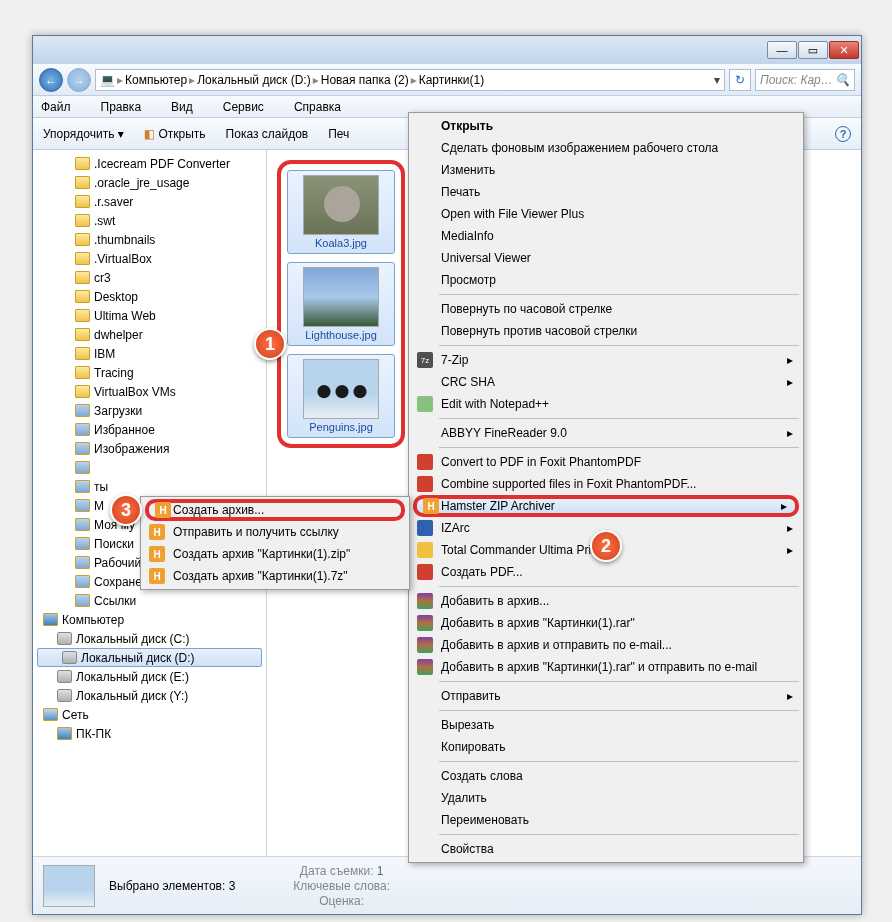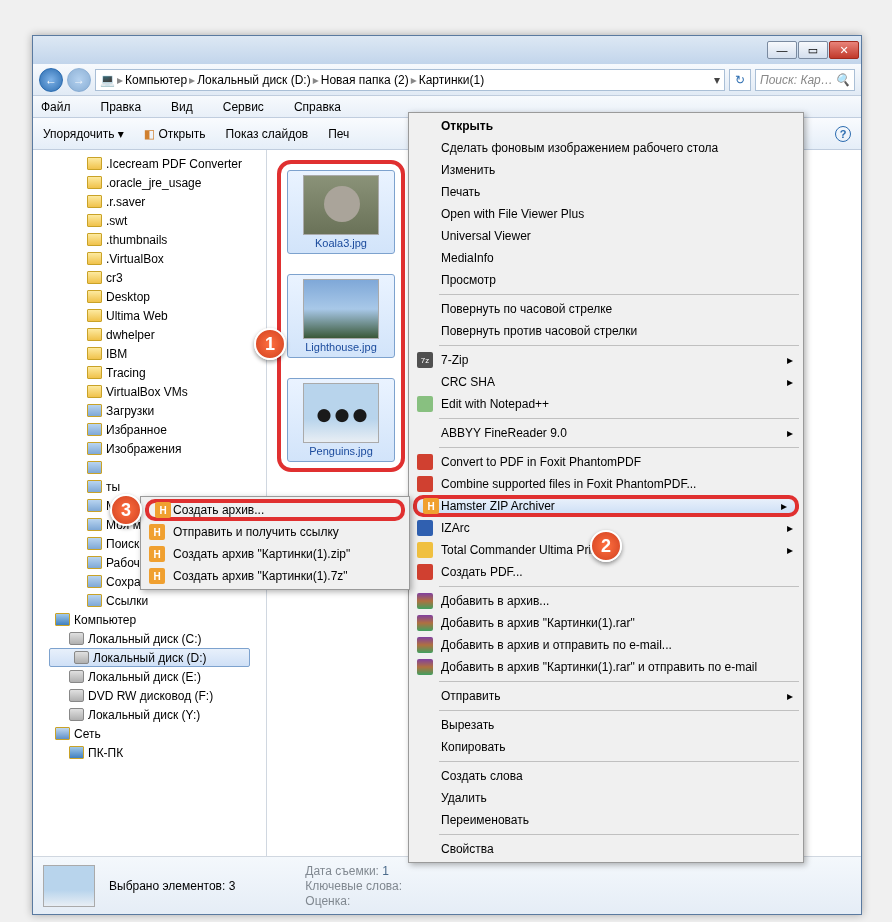--- a/index.html
+++ b/index.html
@@ -17,33 +17,33 @@
 .crumb { display:flex;align-items:center;gap:2px; color:#000;}
 .crumb .sep{color:#888;}
 .refreshbox{width:22px;height:22px;border:1px solid #aabfd6;background:#fff;display:flex;align-items:center;justify-content:center;color:#2b6cb0;}
 .searchbox{width:100px;height:22px;border:1px solid #aabfd6;background:#fff;display:flex;align-items:center;padding:0 4px;color:#888;font-style:italic;}
 
 .menubar { height:22px; background:linear-gradient(#f7fafd,#e8eff8); display:flex;align-items:center; padding:0 8px; gap:30px; border-bottom:1px solid #c0cdde;}
 .toolbar { height:32px; background:linear-gradient(#f9fbfe,#e5eef8); display:flex;align-items:center; padding:0 10px; gap:20px; border-bottom:1px solid #c0cdde; position:relative;}
 .toolbar .help{position:absolute; right:10px;color:#2b6cb0;font-weight:bold;border:1px solid #2b6cb0;border-radius:50%;width:16px;height:16px;display:flex;align-items:center;justify-content:center;font-size:11px;}
 
 .body { display:flex; height: calc(100% - 28px - 32px - 22px - 32px - 58px); }
-.sidebar { width: 234px; border-right:1px solid #d0d7e0; overflow:hidden; padding:4px 12px; background:#fff;}
+.sidebar { width: 234px; border-right:1px solid #d0d7e0; overflow:hidden; padding:4px 0; background:#fff;}
 .tree-item{display:flex;align-items:center;gap:4px;height:19px;padding-left:42px;}
 .tree-item.sel{background:linear-gradient(#e8f0fb,#cfe0f6);border:1px solid #7da2ce;border-radius:2px;margin:0 4px;padding-left:38px;}
 .tree-item.l1{padding-left:24px;}
 .tree-item.l0{padding-left:10px;}
 .ficon{width:15px;height:13px;background:linear-gradient(#fdeaa0,#f0c24b);border:1px solid #c9a227;border-radius:1px;flex-shrink:0;}
 .ficon.sp{background:linear-gradient(#b8d4f0,#7fa8d6);}
 .ficon.disk{background:linear-gradient(#e0e0e0,#b0b0b0);border-color:#888;border-radius:2px;}
 .ficon.comp{background:linear-gradient(#a0c8e8,#4080c0);}
 .ficon.net{background:linear-gradient(#c0d8f0,#6090c8);}
 
 .content { flex:1; position:relative; background:#fff;}
-.thumbs { position:absolute; left:10px; top:10px; width:128px; border:4px solid #e03030; border-radius:14px; padding:6px; display:flex;flex-direction:column;gap:20px;}
+.thumbs { position:absolute; left:10px; top:10px; width:128px; border:4px solid #e03030; border-radius:14px; padding:6px; display:flex;flex-direction:column;gap:8px;}
 .thumb { display:flex;flex-direction:column;align-items:center; background:linear-gradient(#eaf3ff,#d2e4fa); border:1px solid #7da2ce; border-radius:3px; padding:4px;}
 .thumb .img{width:76px;height:60px;background:#888;border:1px solid #aaa;}
 .thumb .img.koala{background:linear-gradient(#8a9278,#6a7258);position:relative;}
 .thumb .img.koala::after{content:"";position:absolute;left:20px;top:10px;width:36px;height:36px;background:#aaa49a;border-radius:50%;}
 .thumb .img.light{background:linear-gradient(#7fa8d8 0%,#a8c8e8 50%,#3a5838 100%);}
 .thumb .img.peng{background:linear-gradient(#b8d4ec 0%,#b8d4ec 60%,#e8eef4 100%);position:relative;}
 .thumb .img.peng::after{content:"";position:absolute;left:8px;top:14px;width:60px;height:44px;background:radial-gradient(circle at 20% 40%, #1a1a1a 0,#1a1a1a 6px,transparent 7px),radial-gradient(circle at 50% 40%, #1a1a1a 0,#1a1a1a 6px,transparent 7px),radial-gradient(circle at 80% 40%, #1a1a1a 0,#1a1a1a 6px,transparent 7px);}
 .thumb .cap{color:#1a4a9c;font-size:11px;margin-top:2px;}
 
 .statusbar{height:58px;border-top:1px solid #d0d7e0;background:linear-gradient(#f4f8fc,#e5edf6);display:flex;align-items:center;padding:4px 10px;gap:14px;}
@@ -241,24 +241,20 @@
         <div class="tree-item sel l1">
           <span class="ficon disk"></span>
           <span>Локальный диск (D:)</span>
         </div>
         <div class="tree-item l1">
           <span class="ficon disk"></span>
           <span>Локальный диск (E:)</span>
         </div>
         <div class="tree-item l1">
           <span class="ficon disk"></span>
-          <span>DVD RW дисковод (F:)</span>
-        </div>
-        <div class="tree-item l1">
-          <span class="ficon disk"></span>
           <span>Локальный диск (Y:)</span>
         </div>
         <div class="tree-item l0">
           <span class="ficon net"></span>
           <span>Сеть</span>
         </div>
         <div class="tree-item l1">
           <span class="ficon comp"></span>
           <span>ПК-ПК</span>
         </div>
@@ -279,21 +275,21 @@
           </div>
         </div>
     </div>
   </div>
 
   <div class="statusbar">
     <div class="prev"></div>
     <div class="meta">
       <div style="color:#000;font-size:12px;">Выбрано элементов: 3</div>
     </div>
-    <div class="meta" style="margin-left:56px;">
+    <div class="meta" style="margin-left:44px;align-items:center;">
       <div><span class="lbl">Дата съемки:</span> <span>1</span></div>
       <div><span class="lbl">Ключевые слова:</span></div>
       <div><span class="lbl">Оценка:</span></div>
     </div>
   </div>
 </div>
 
 <div class="ctx main" id="ctxmain">
     <div class="row def">
       <span>Открыть</span>
@@ -304,24 +300,24 @@
     <div class="row">
       <span>Изменить</span>
     </div>
     <div class="row">
       <span>Печать</span>
     </div>
     <div class="row">
       <span>Open with File Viewer Plus</span>
     </div>
     <div class="row">
+      <span>MediaInfo</span>
+    </div>
+    <div class="row">
       <span>Universal Viewer</span>
-    </div>
-    <div class="row">
-      <span>MediaInfo</span>
     </div>
     <div class="row">
       <span>Просмотр</span>
     </div>
     <div class="sep"></div>
     <div class="row">
       <span>Повернуть по часовой стрелке</span>
     </div>
     <div class="row">
       <span>Повернуть против часовой стрелки</span>

